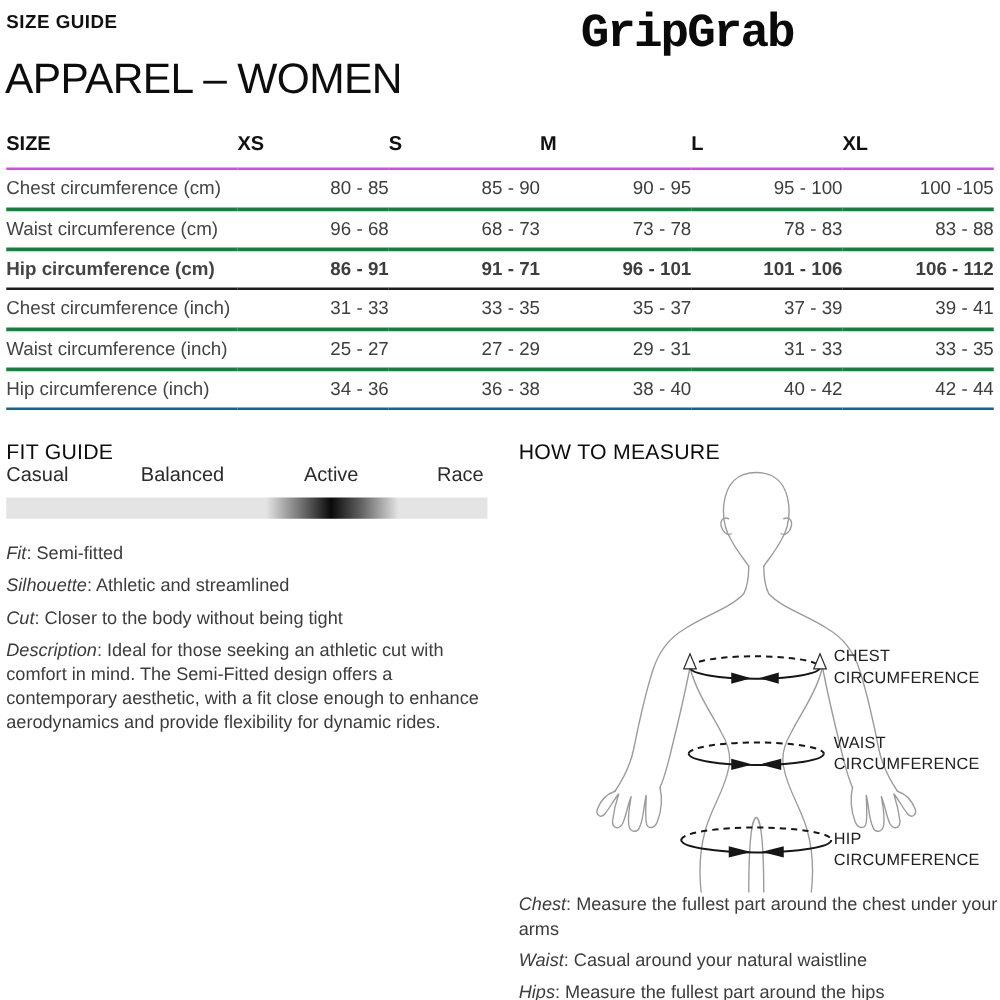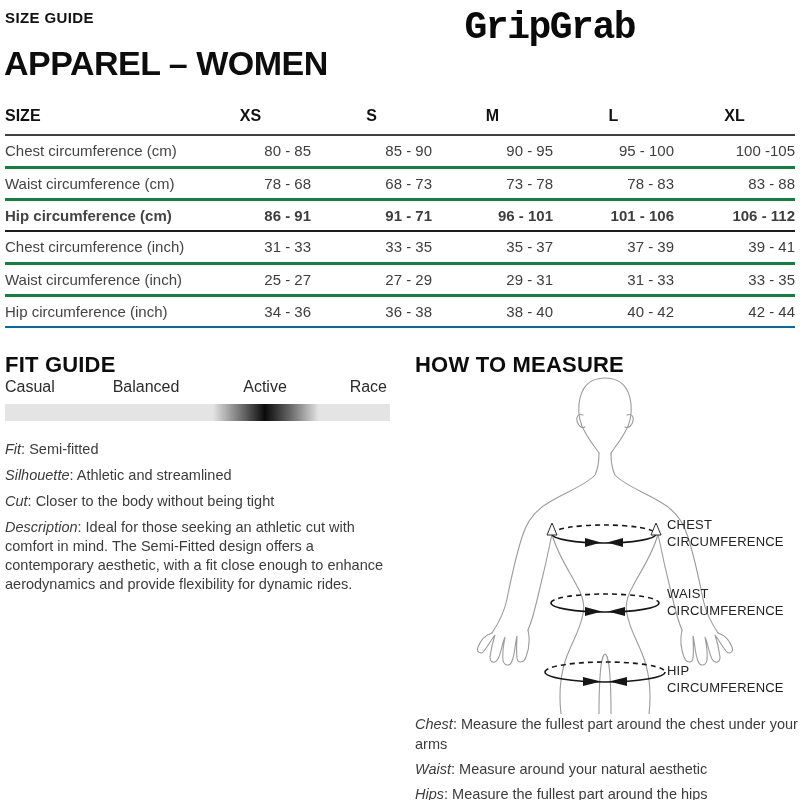--- a/index.html
+++ b/index.html
@@ -2,34 +2,34 @@
 <html><head>
 <meta charset="utf-8">
 <style>
   * { margin:0; padding:0; box-sizing:border-box; }
   html,body { width:800px; height:800px; background:#fff; }
   body { font-family:"Liberation Sans", sans-serif; color:#1a1a1a; overflow:hidden; }
   .page { position:relative; width:640px; height:800px; background:#fff; }
 
   .kicker { position:absolute; left:5px; top:9px; font-size:15px; font-weight:700; letter-spacing:.4px; color:#111; }
   .brand  { position:absolute; right:5px; top:6px; font-size:38px; font-weight:700; letter-spacing:-1.5px; color:#0a0a0a;font-family:Liberation Mono, monospace; }
-  .title  { position:absolute; left:4px; top:44px; font-size:34px; font-weight:700; letter-spacing:-.5px; color:#0d0d0d; }
+  .title  { position:absolute; left:4px; top:44px; font-size:34px; font-weight:400; letter-spacing:-.5px; color:#0d0d0d; }
 
   table.size-table { position:absolute; left:5px; top:101px; width:790px; border-collapse:collapse; table-layout:fixed; }
-  .size-table th { font-size:16px; font-weight:700; color:#111; text-align:center; padding:6px 0 9px; }
+  .size-table th { font-size:16px; font-weight:700; color:#111; text-align:left; padding:6px 0 9px; }
   .size-table th.c0 { text-align:left; width:185px; }
-  .size-table thead tr { border-bottom:2px solid #404040; }
+  .size-table thead tr { border-bottom:2px solid #d946ef; }
   .size-table td { font-size:15px; color:#3e3e3e; height:32px; text-align:right; }
   .size-table td.c0 { text-align:left; font-size:15px; color:#444; }
   .size-table tbody tr { border-bottom:3px solid #15803d; }
   .size-table tbody tr.cm-end { border-bottom:2.5px solid #1c1c1c;font-weight:bold; }
   .size-table tbody tr.last { border-bottom:2px solid #0369a1; }
 
   .fit { position:absolute; left:5px; top:352px; width:400px; }
-  .fit h2, .measure h2 { font-size:22px; font-weight:700; color:#0d0d0d; letter-spacing:.2px; }
+  .fit h2, .measure h2 { font-size:17px; font-weight:400; color:#0d0d0d; letter-spacing:.2px; }
   .scale-labels { position:relative; height:19px; width:385px; font-size:16px; color:#2b2b2b; }
   .sl { position:absolute; top:0; white-space:nowrap; }
   .sl0 { left:0; }
   .sl1 { left:141px; transform:translateX(-50%); }
   .sl2 { left:260px; transform:translateX(-50%); }
   .sl3 { right:3px; }
   .scale-bar { margin-top:7px; width:385px; height:17px;
     background:linear-gradient(90deg,#e4e4e4 0%,#e4e4e4 54%,#666 62%,#0a0a0a 67.5%,#666 74%,#e4e4e4 81.5%,#e4e4e4 100%); }
   .fit .details { margin-top:19px; width:400px; }
   .fit p { font-size:14.5px; line-height:19px; color:#3c3c3c; margin-bottom:7px; }
@@ -68,21 +68,21 @@
       <tr>
         <td class="c0">Chest circumference (cm)</td>
         <td>80 - 85</td>
         <td>85 - 90</td>
         <td>90 - 95</td>
         <td>95 - 100</td>
         <td>100 -105</td>
       </tr>
       <tr>
         <td class="c0">Waist circumference (cm)</td>
-        <td>78 - 68</td>
+        <td>96 - 68</td>
         <td>68 - 73</td>
         <td>73 - 78</td>
         <td>78 - 83</td>
         <td>83 - 88</td>
       </tr>
       <tr class="cm-end">
         <td class="c0">Hip circumference (cm)</td>
         <td>86 - 91</td>
         <td>91 - 71</td>
         <td>96 - 101</td>
@@ -203,18 +203,18 @@
     <div class="fig-label fl-hip">
       <div>HIP</div>
       <div>CIRCUMFERENCE</div>
     </div>
   </div>
 
   <div class="instructions">
     <p><i>Chest</i><span>:</span>
       <span>Measure the fullest part around the chest under your arms</span></p>
     <p><i>Waist</i><span>:</span>
-      <span>Measure around your natural aesthetic</span></p>
+      <span>Casual around your natural waistline</span></p>
     <p><i>Hips</i><span>:</span>
       <span>Measure the fullest part around the hips</span></p>
   </div>
 
 </div>
 
 </body></html>

